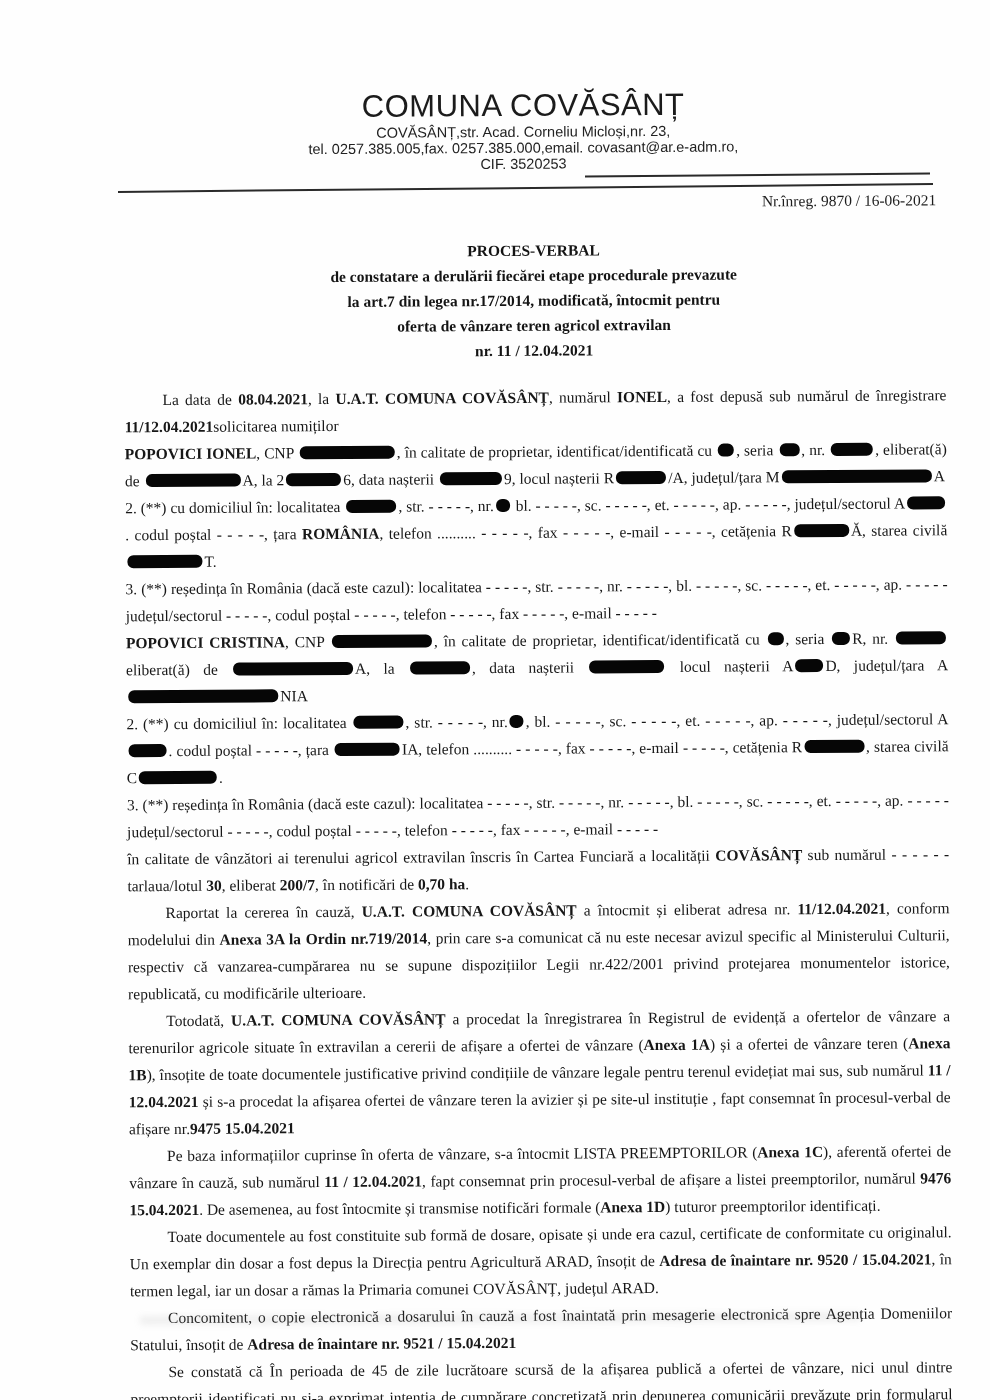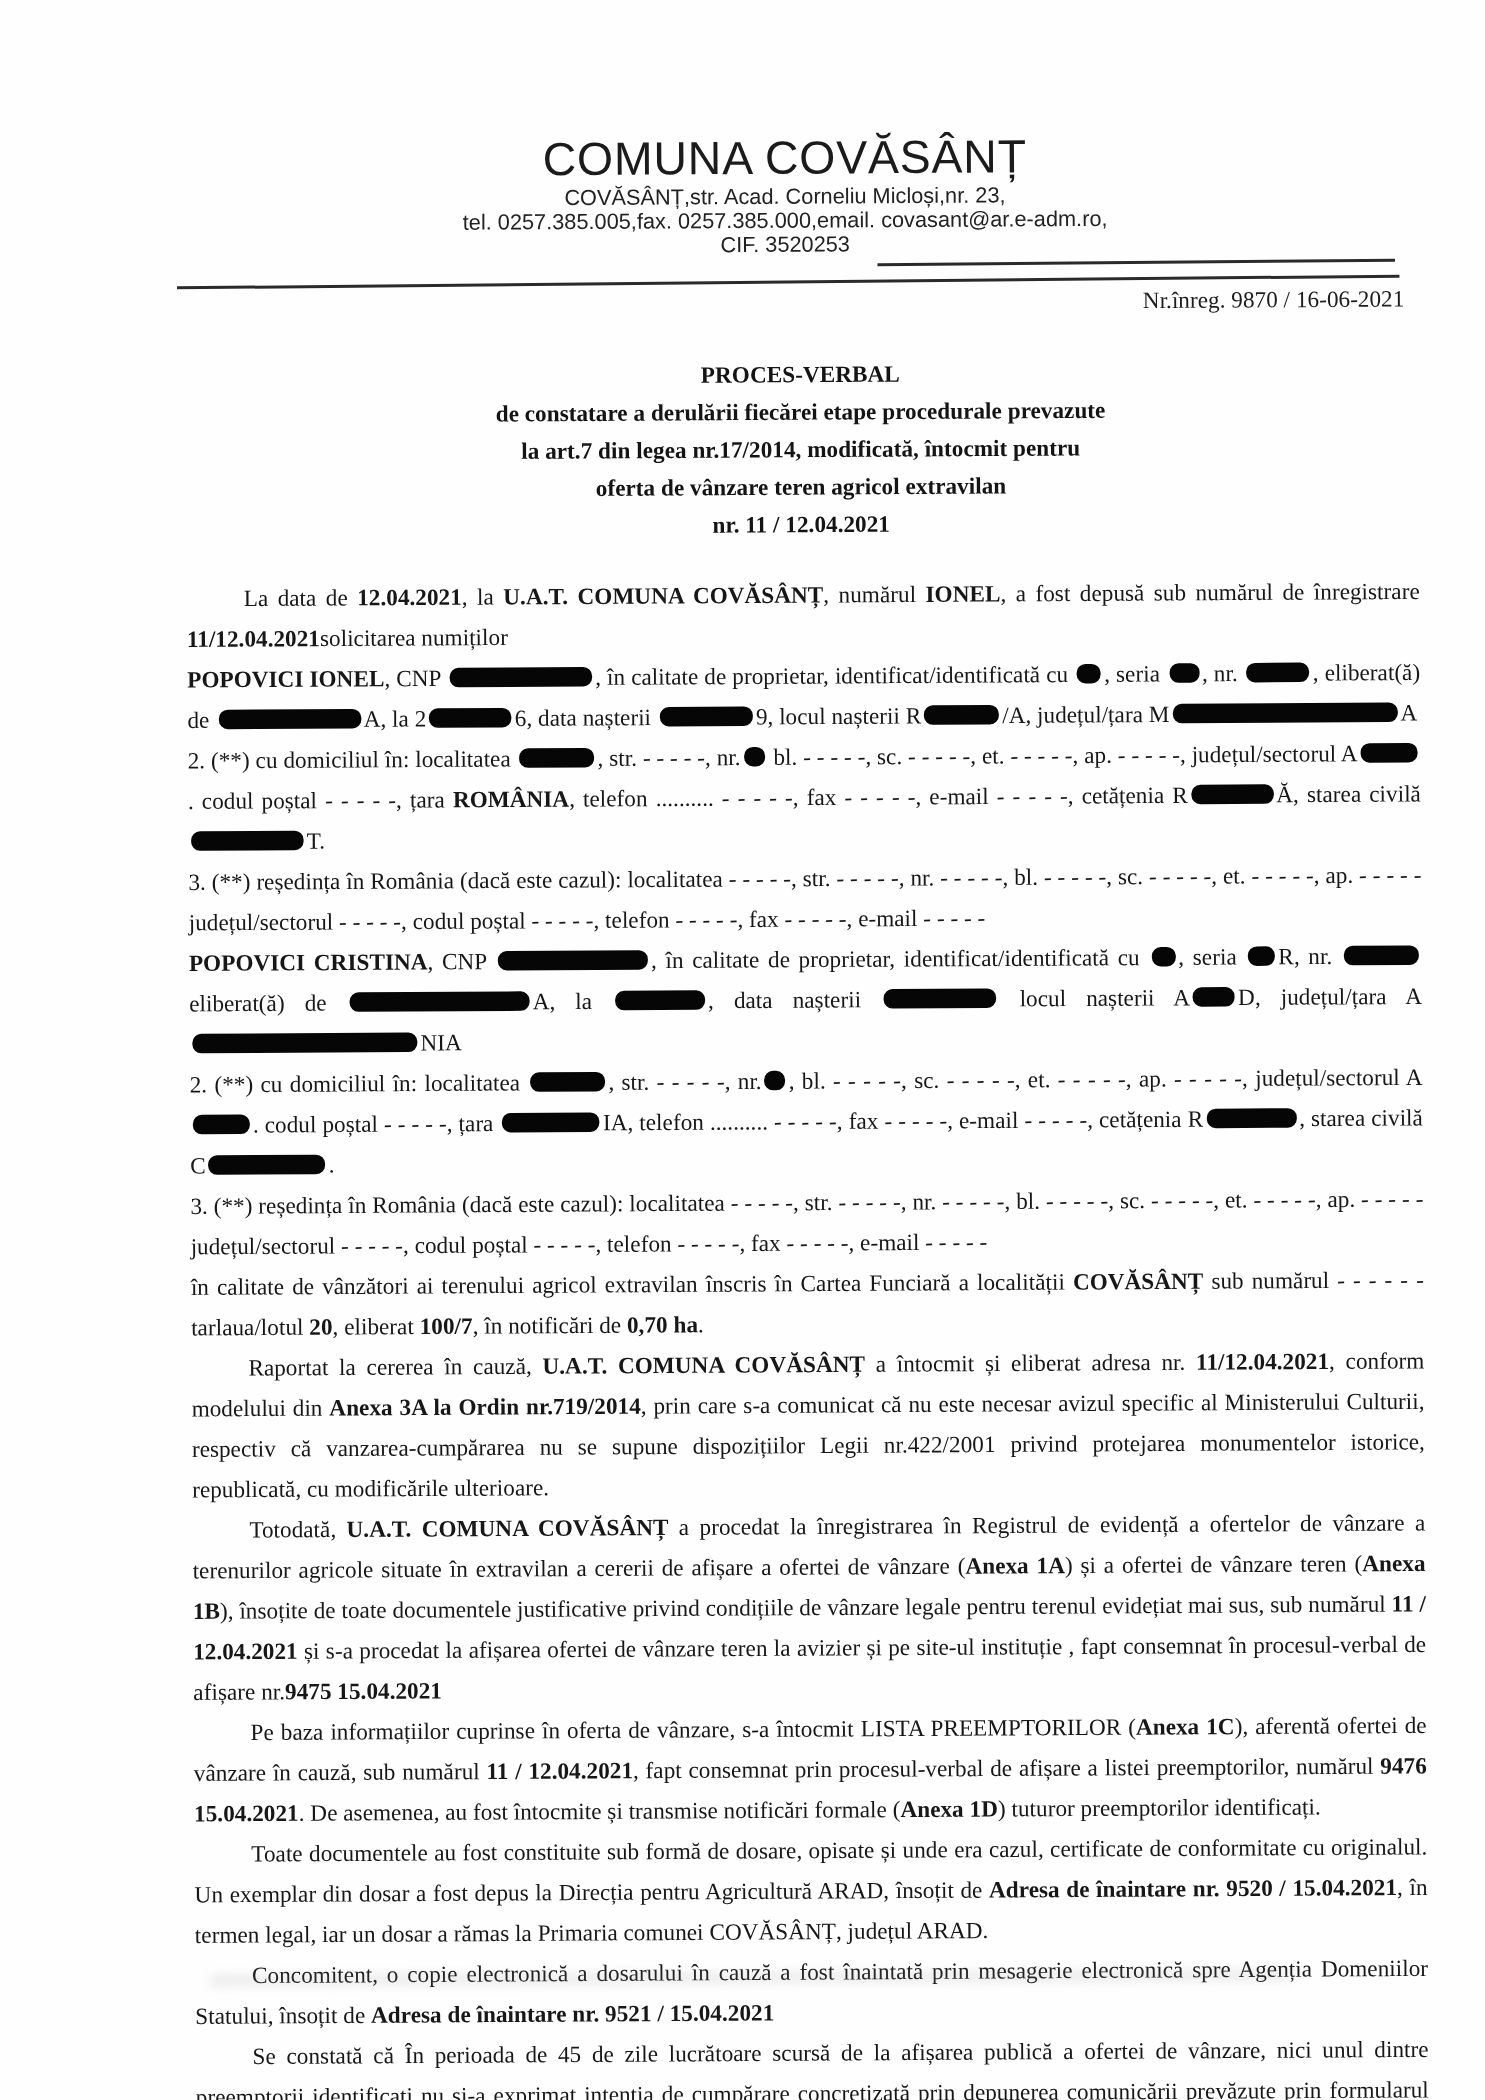--- a/index.html
+++ b/index.html
@@ -56,28 +56,28 @@
 
     <div class="titleblock">
       <div>PROCES-VERBAL</div>
       <div>de constatare a derulării fiecărei etape procedurale prevazute</div>
       <div>la art.7 din legea nr.17/2014, modificată, întocmit pentru</div>
       <div>oferta de vânzare teren agricol extravilan</div>
       <div>nr. 11 / 12.04.2021</div>
     </div>
 
     <div class="docbody">
-        <p class="indent"><span>La data de </span><b>12.04.2021</b><span>, la </span><b>U.A.T. COMUNA COVĂSÂNȚ</b><span>, numărul </span><b>IONEL</b><span>, a fost depusă sub numărul de înregistrare </span><b>11/12.04.2021</b><span>solicitarea numiților</span></p>
+        <p class="indent"><span>La data de </span><b>08.04.2021</b><span>, la </span><b>U.A.T. COMUNA COVĂSÂNȚ</b><span>, numărul </span><b>IONEL</b><span>, a fost depusă sub numărul de înregistrare </span><b>11/12.04.2021</b><span>solicitarea numiților</span></p>
         <p><b>POPOVICI IONEL</b><span>, CNP </span><span class="redact" style="width: 95px;"></span><span>, în calitate de proprietar, identificat/identificată cu </span><span class="redact" style="width: 16px;"></span><span>, seria </span><span class="redact" style="width: 20px;"></span><span>, nr. </span><span class="redact" style="width: 42px;"></span><span>, eliberat(ă) de </span><span class="redact" style="width: 95px;"></span><span>A, la 2</span><span class="redact" style="width: 55px;"></span><span>6, data nașterii </span><span class="redact" style="width: 62px;"></span><span>9, locul nașterii R</span><span class="redact" style="width: 50px;"></span><span>/A, județul/țara M</span><span class="redact" style="width: 150px;"></span><span>A</span></p>
         <p><span>2. (**) cu domiciliul în: localitatea </span><span class="redact" style="width: 50px;"></span><span>, str. - - - - -, nr.</span><span class="redact" style="width: 14px;"></span><span> bl. - - - - -, sc. - - - - -, et. - - - - -, ap. - - - - -, județul/sectorul A</span><span class="redact" style="width: 38px;"></span><span>. codul poștal - - - - -, țara </span><b>ROMÂNIA</b><span>, telefon .......... - - - - -, fax - - - - -, e-mail - - - - -, cetățenia R</span><span class="redact" style="width: 55px;"></span><span>Ă, starea civilă </span><span class="redact" style="width: 75px;"></span><span>T.</span></p>
         <p><span>3. (**) reședința în România (dacă este cazul): localitatea - - - - -, str. - - - - -, nr. - - - - -, bl. - - - - -, sc. - - - - -, et. - - - - -, ap. - - - - - județul/sectorul - - - - -, codul poștal - - - - -, telefon - - - - -, fax - - - - -, e-mail - - - - -</span></p>
         <p><b>POPOVICI CRISTINA</b><span>, CNP </span><span class="redact" style="width: 100px;"></span><span>, în calitate de proprietar, identificat/identificată cu </span><span class="redact" style="width: 16px;"></span><span>, seria </span><span class="redact" style="width: 18px;"></span><span>R, nr. </span><span class="redact" style="width: 50px;"></span><span> eliberat(ă) de </span><span class="redact" style="width: 120px;"></span><span>A, la </span><span class="redact" style="width: 60px;"></span><span>, data nașterii </span><span class="redact" style="width: 75px;"></span><span> locul nașterii A</span><span class="redact" style="width: 28px;"></span><span>D, județul/țara A</span><span class="redact" style="width: 150px;"></span><span>NIA</span></p>
         <p><span>2. (**) cu domiciliul în: localitatea </span><span class="redact" style="width: 50px;"></span><span>, str. - - - - -, nr.</span><span class="redact" style="width: 14px;"></span><span>, bl. - - - - -, sc. - - - - -, et. - - - - -, ap. - - - - -, județul/sectorul A</span><span class="redact" style="width: 38px;"></span><span>. codul poștal - - - - -, țara </span><span class="redact" style="width: 65px;"></span><span>IA, telefon .......... - - - - -, fax - - - - -, e-mail - - - - -, cetățenia R</span><span class="redact" style="width: 60px;"></span><span>, starea civilă C</span><span class="redact" style="width: 78px;"></span><span>.</span></p>
         <p><span>3. (**) reședința în România (dacă este cazul): localitatea - - - - -, str. - - - - -, nr. - - - - -, bl. - - - - -, sc. - - - - -, et. - - - - -, ap. - - - - - județul/sectorul - - - - -, codul poștal - - - - -, telefon - - - - -, fax - - - - -, e-mail - - - - -</span></p>
-        <p><span>în calitate de vânzători ai terenului agricol extravilan înscris în Cartea Funciară a localității </span><b>COVĂSÂNȚ</b><span> sub numărul - - - - - - tarlaua/lotul </span><b>20</b><span>, eliberat </span><b>100/7</b><span>, în notificări de </span><b>0,70 ha</b><span>.</span></p>
+        <p><span>în calitate de vânzători ai terenului agricol extravilan înscris în Cartea Funciară a localității </span><b>COVĂSÂNȚ</b><span> sub numărul - - - - - - tarlaua/lotul </span><b>30</b><span>, eliberat </span><b>200/7</b><span>, în notificări de </span><b>0,70 ha</b><span>.</span></p>
         <p class="indent"><span>Raportat la cererea în cauză, </span><b>U.A.T. COMUNA COVĂSÂNȚ</b><span> a întocmit și eliberat adresa nr. </span><b>11/12.04.2021</b><span>, conform modelului din </span><b>Anexa 3A la Ordin nr.719/2014</b><span>, prin care s-a comunicat că nu este necesar avizul specific al Ministerului Culturii, respectiv că vanzarea-cumpărarea nu se supune dispozițiilor Legii nr.422/2001 privind protejarea monumentelor istorice, republicată, cu modificările ulterioare.</span></p>
         <p class="indent"><span>Totodată, </span><b>U.A.T. COMUNA COVĂSÂNȚ</b><span> a procedat la înregistrarea în Registrul de evidență a ofertelor de vânzare a terenurilor agricole situate în extravilan a cererii de afișare a ofertei de vânzare (</span><b>Anexa 1A</b><span>) și a ofertei de vânzare teren (</span><b>Anexa 1B</b><span>), însoțite de toate documentele justificative privind condițiile de vânzare legale pentru terenul evidețiat mai sus, sub numărul </span><b>11 / 12.04.2021</b><span> și s-a procedat la afișarea ofertei de vânzare teren la avizier și pe site-ul instituție , fapt consemnat în procesul-verbal de afișare nr.</span><b>9475 15.04.2021</b></p>
         <p class="indent"><span>Pe baza informațiilor cuprinse în oferta de vânzare, s-a întocmit LISTA PREEMPTORILOR (</span><b>Anexa 1C</b><span>), aferentă ofertei de vânzare în cauză, sub numărul </span><b>11 / 12.04.2021</b><span>, fapt consemnat prin procesul-verbal de afișare a listei preemptorilor, numărul </span><b>9476 15.04.2021</b><span>. De asemenea, au fost întocmite și transmise notificări formale (</span><b>Anexa 1D</b><span>) tuturor preemptorilor identificați.</span></p>
         <p class="indent"><span>Toate documentele au fost constituite sub formă de dosare, opisate și unde era cazul, certificate de conformitate cu originalul. Un exemplar din dosar a fost depus la Direcția pentru Agricultură ARAD, însoțit de </span><b>Adresa de înaintare nr. 9520 / 15.04.2021</b><span>, în termen legal, iar un dosar a rămas la Primaria comunei COVĂSÂNȚ, județul ARAD.</span></p>
         <p class="indent"><span>Concomitent, o copie electronică a dosarului în cauză a fost înaintată prin mesagerie electronică spre Agenția Domeniilor Statului, însoțit de </span><b>Adresa de înaintare nr. 9521 / 15.04.2021</b></p>
         <p class="indent"><span>Se constată că În perioada de 45 de zile lucrătoare scursă de la afișarea publică a ofertei de vânzare, nici unul dintre preemptorii identificați nu și-a exprimat intenția de cumpărare concretizată prin depunerea comunicării prevăzute prin formularul din Anexa 1E din lege.</span></p>
       </div>
 
   </div>
 

